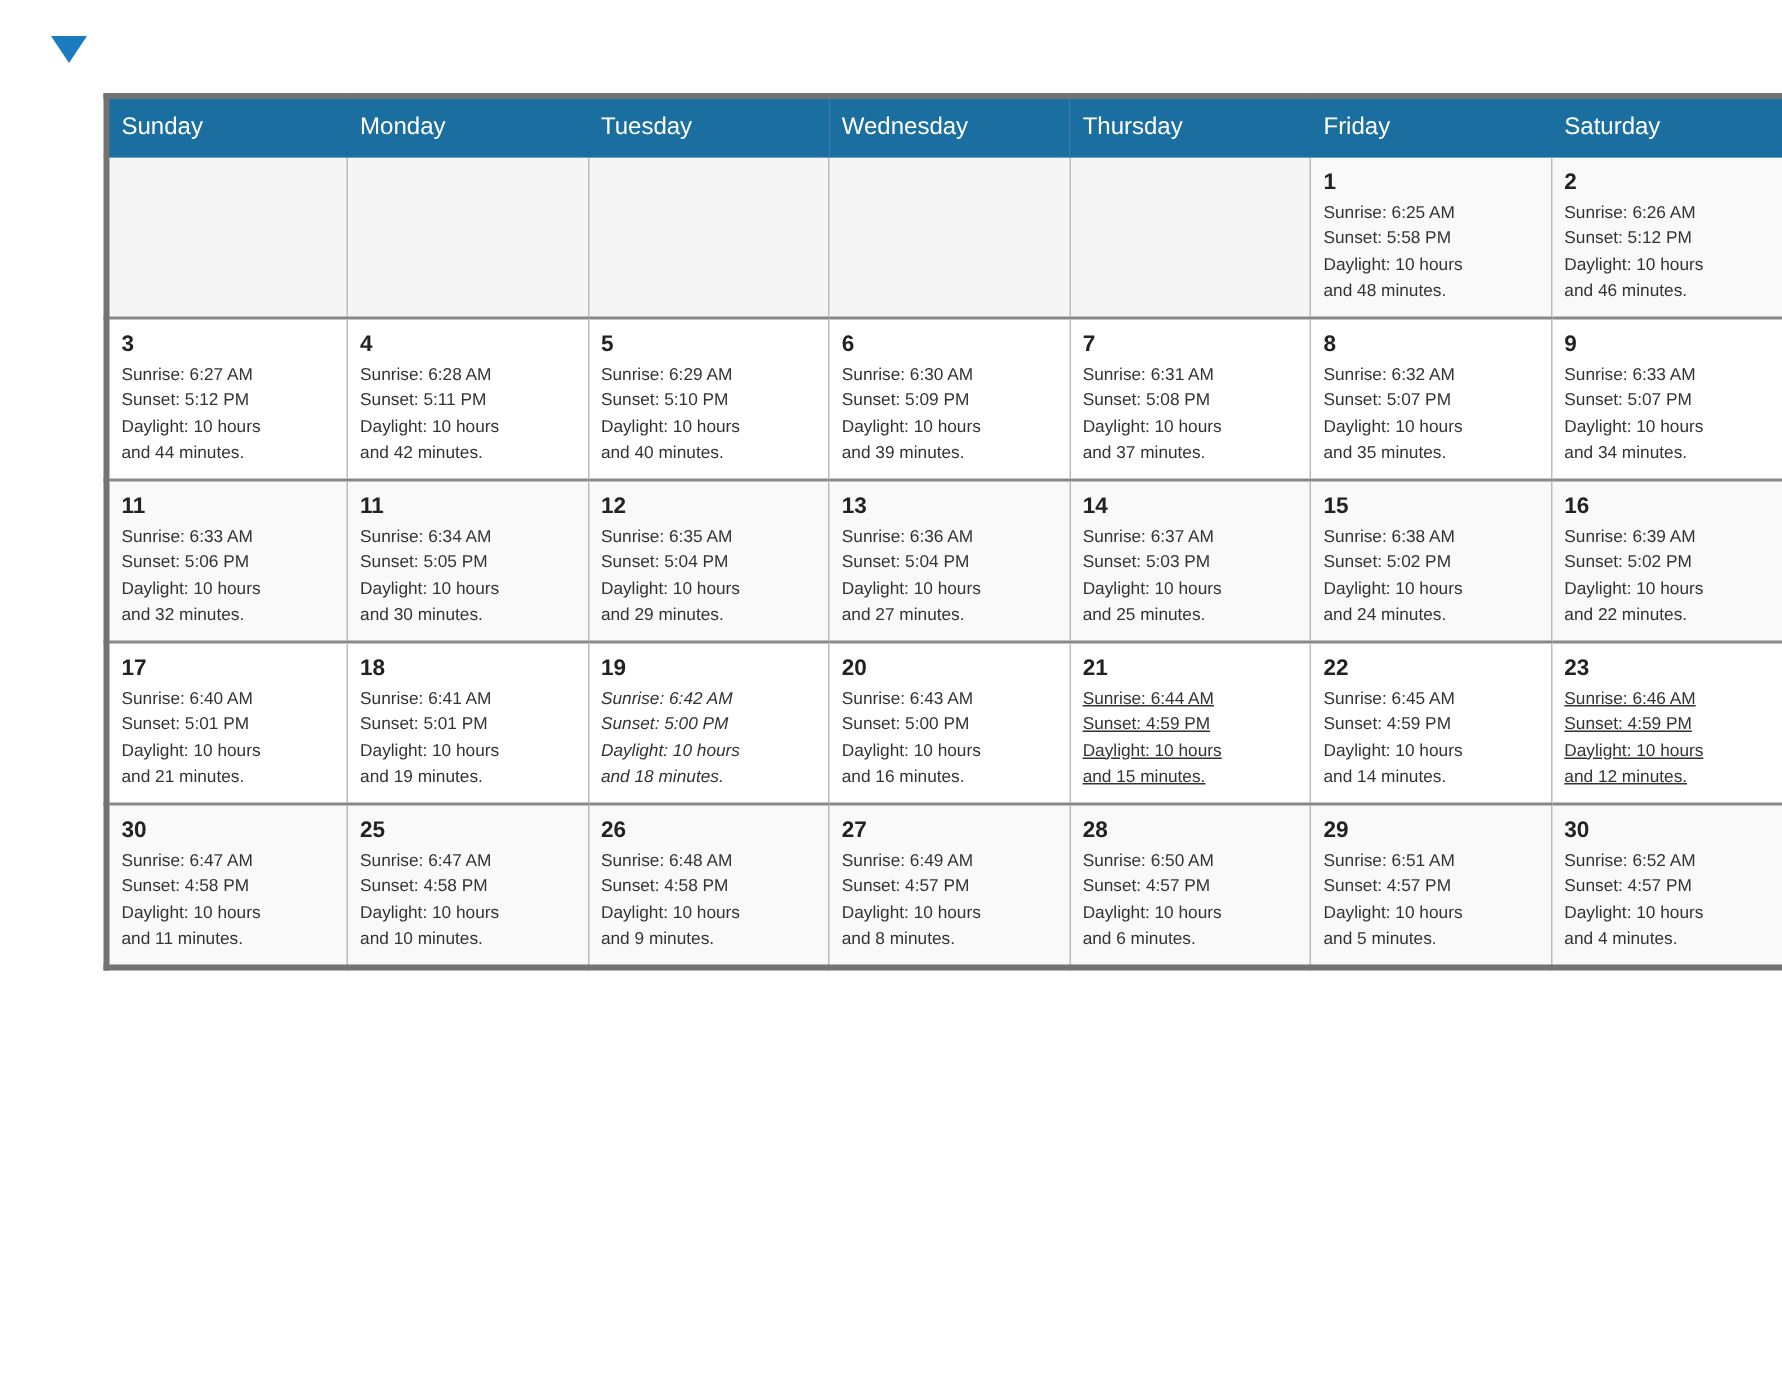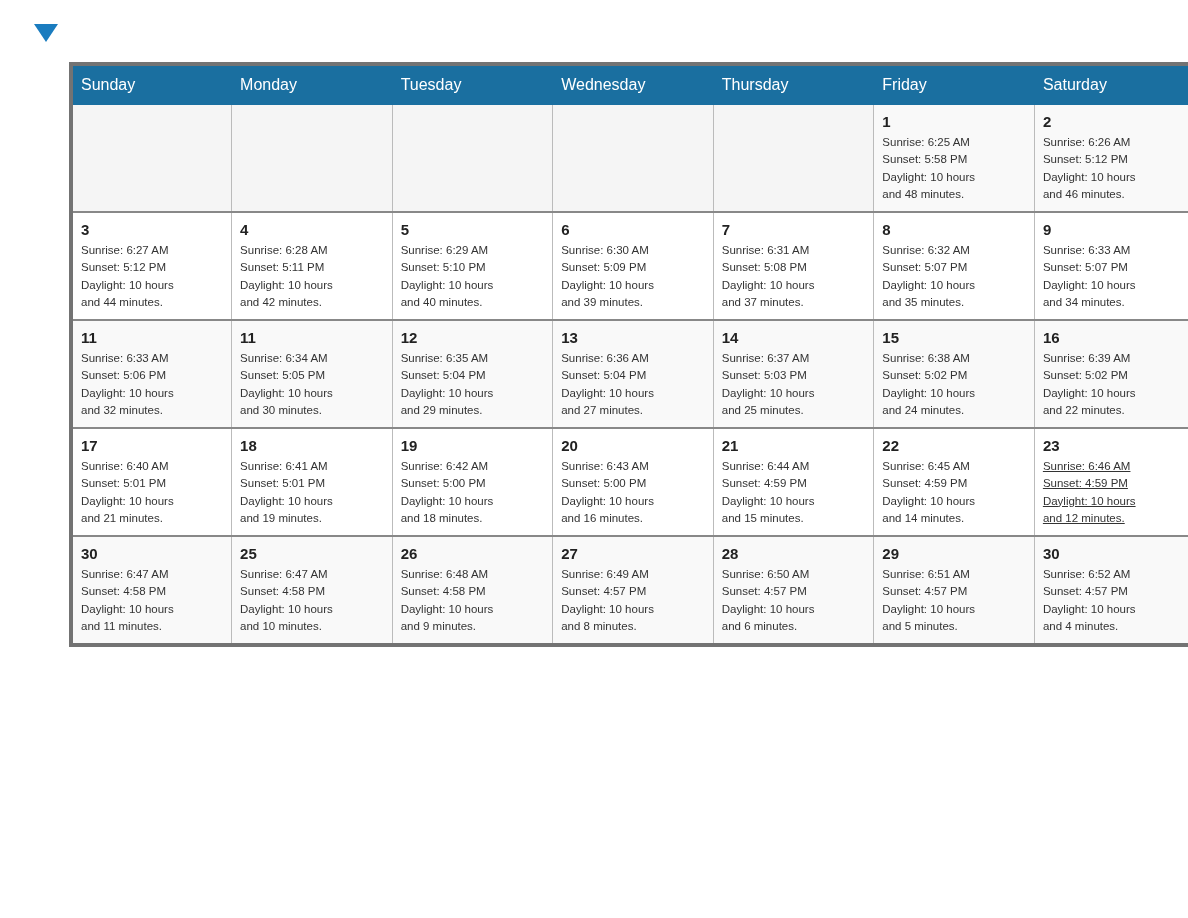--- a/index.html
+++ b/index.html
@@ -267,35 +267,35 @@
         </td>
         <td>
           <div class="day-number">18</div>
           <div class="day-info" style="white-space: pre-line;">Sunrise: 6:41 AM
 Sunset: 5:01 PM
 Daylight: 10 hours
 and 19 minutes.</div>
         </td>
         <td>
           <div class="day-number">19</div>
-          <div class="day-info" style="white-space: pre-line;">Sunrise: 6:42 AM
+          <div class="day-info" style="white-space: pre-line; font-style: italic;">Sunrise: 6:42 AM
 Sunset: 5:00 PM
 Daylight: 10 hours
 and 18 minutes.</div>
         </td>
         <td>
           <div class="day-number">20</div>
           <div class="day-info" style="white-space: pre-line;">Sunrise: 6:43 AM
 Sunset: 5:00 PM
 Daylight: 10 hours
 and 16 minutes.</div>
         </td>
         <td>
           <div class="day-number">21</div>
-          <div class="day-info" style="white-space: pre-line;">Sunrise: 6:44 AM
+          <div class="day-info" style="white-space: pre-line; text-decoration: underline;">Sunrise: 6:44 AM
 Sunset: 4:59 PM
 Daylight: 10 hours
 and 15 minutes.</div>
         </td>
         <td>
           <div class="day-number">22</div>
           <div class="day-info" style="white-space: pre-line;">Sunrise: 6:45 AM
 Sunset: 4:59 PM
 Daylight: 10 hours
 and 14 minutes.</div>

